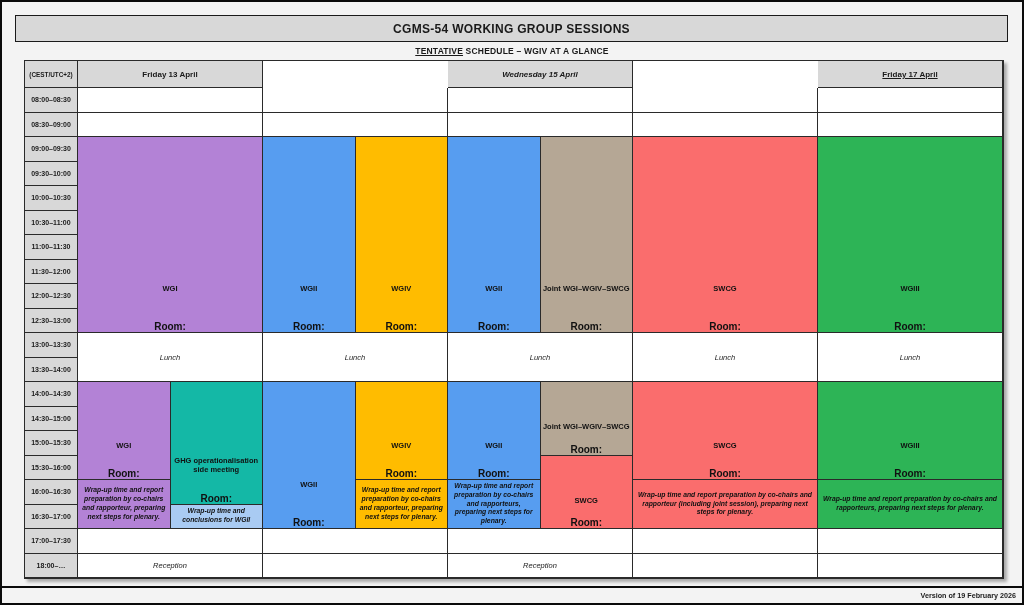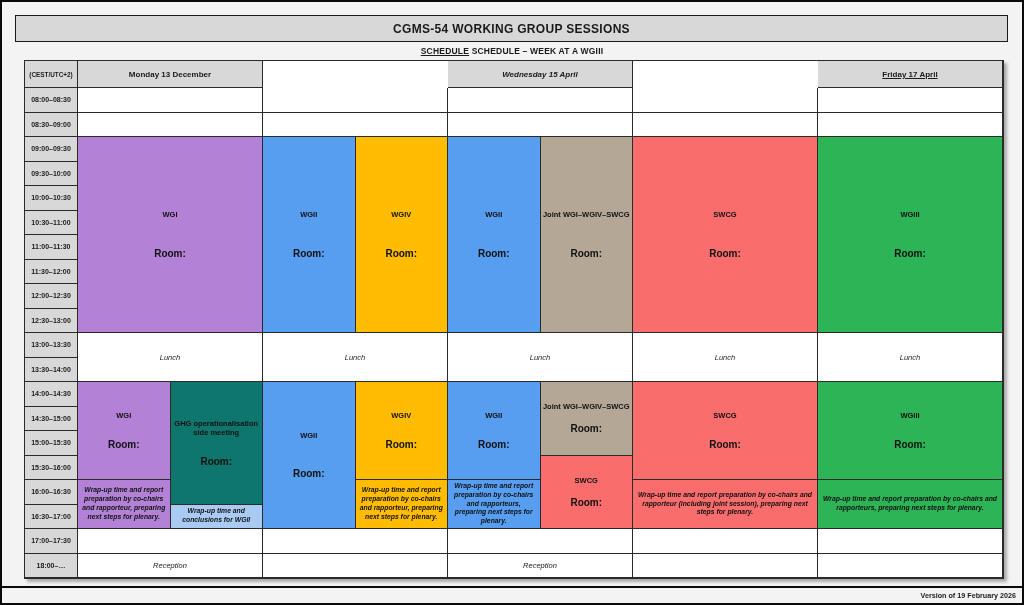--- a/index.html
+++ b/index.html
@@ -28,47 +28,47 @@
   }
   .cell { box-sizing:border-box; border-right:1px solid #2a2a2a; border-bottom:1px solid #2a2a2a; overflow:hidden; }
   .hdr { background:#d8d8d8; display:flex; align-items:center; justify-content:center;
          font-size:8px; font-weight:bold; text-align:center; }
   .timehdr { font-size:6.4px; }
   .timecell { background:#d8d8d8; display:flex; align-items:center; justify-content:center;
               font-size:7px; font-weight:600; }
   .blank { background:#ffffff; }
   .band { background:#ffffff; display:flex; align-items:center; justify-content:center;
           font-size:7.5px; font-style:italic; }
-  .session { display:flex; flex-direction:column; align-items:center; justify-content:center;
+  .session { display:flex; flex-direction:column; align-items:center; justify-content:flex-end;
              text-align:center; font-weight:bold; color:#111; padding:0 2px; }
   .session .s-title { font-size:7.5px; line-height:1.25; }
   .session .s-room  { font-size:10px; }
   .gap-lg { row-gap:28px; }
   .gap-md { row-gap:18px; }
   .gap-sm { row-gap:12px; }
   .wrap { display:flex; align-items:center; justify-content:center; text-align:center;
           font-size:6.8px; font-style:italic; font-weight:600; line-height:1.3;
           padding:1px 3px; color:#111; }
   .bottom-rule { position:absolute; left:0; right:0; top:584px; border-top:2px solid #0a0a0a; }
   .version { position:absolute; right:6px; bottom:3px; font-size:7.2px; font-weight:600; }
 </style>
 </head>
 <body>
 
 <div class="page">
   <div class="titlebox">
     <span>CGMS-54 WORKING GROUP SESSIONS</span>
   </div>
   <div class="subtitle">
-    <span class="u">SCHEDULE</span><span> SCHEDULE – WEEK AT A WGIII</span>
+    <span class="u">TENTATIVE</span><span> SCHEDULE – WGIV AT A GLANCE</span>
   </div>
 
   <div class="grid">
       <div class="cell hdr timehdr" style="grid-area: 1 / 1;">(CEST/UTC+2)</div>
-      <div class="cell hdr" style="grid-area: 1 / 2 / auto / span 2;">Monday 13 December</div>
+      <div class="cell hdr" style="grid-area: 1 / 2 / auto / span 2;">Friday 13 April</div>
       <div class="cell hdr" style="grid-area: 1 / 6 / auto / span 2; font-style: italic;">Wednesday 15 April</div>
       <div class="cell hdr" style="grid-area: 1 / 10 / auto / span 2; text-decoration: underline;">Friday 17 April</div>
       <div class="cell timecell" style="grid-area: 2 / 1;">08:00–08:30</div>
       <div class="cell timecell" style="grid-area: 3 / 1;">08:30–09:00</div>
       <div class="cell timecell" style="grid-area: 4 / 1;">09:00–09:30</div>
       <div class="cell timecell" style="grid-area: 5 / 1;">09:30–10:00</div>
       <div class="cell timecell" style="grid-area: 6 / 1;">10:00–10:30</div>
       <div class="cell timecell" style="grid-area: 7 / 1;">10:30–11:00</div>
       <div class="cell timecell" style="grid-area: 8 / 1;">11:00–11:30</div>
       <div class="cell timecell" style="grid-area: 9 / 1;">11:30–12:00</div>
@@ -134,21 +134,21 @@
         <div class="s-room">Room:</div>
       </div>
       <div class="cell session gap-lg" style="grid-area: 4 / 10 / 12 / span 2; background: rgb(45, 180, 86);">
         <div class="s-title">WGIII</div>
         <div class="s-room">Room:</div>
       </div>
       <div class="cell session gap-md" style="grid-area: 14 / 2 / 18; background: rgb(179, 130, 214);">
         <div class="s-title">WGI</div>
         <div class="s-room">Room:</div>
       </div>
-      <div class="cell session gap-md" style="grid-area: 14 / 3 / 19; background: #0f766e;">
+      <div class="cell session gap-md" style="grid-area: 14 / 3 / 19; background: #14b8a6;">
         <div class="s-title">GHG operationalisation side meeting</div>
         <div class="s-room">Room:</div>
       </div>
       <div class="cell session gap-lg" style="grid-area: 14 / 4 / 20; background: rgb(87, 157, 240);">
         <div class="s-title">WGII</div>
         <div class="s-room">Room:</div>
       </div>
       <div class="cell session gap-md" style="grid-area: 14 / 5 / 18; background: rgb(255, 188, 0);">
         <div class="s-title">WGIV</div>
         <div class="s-room">Room:</div>

